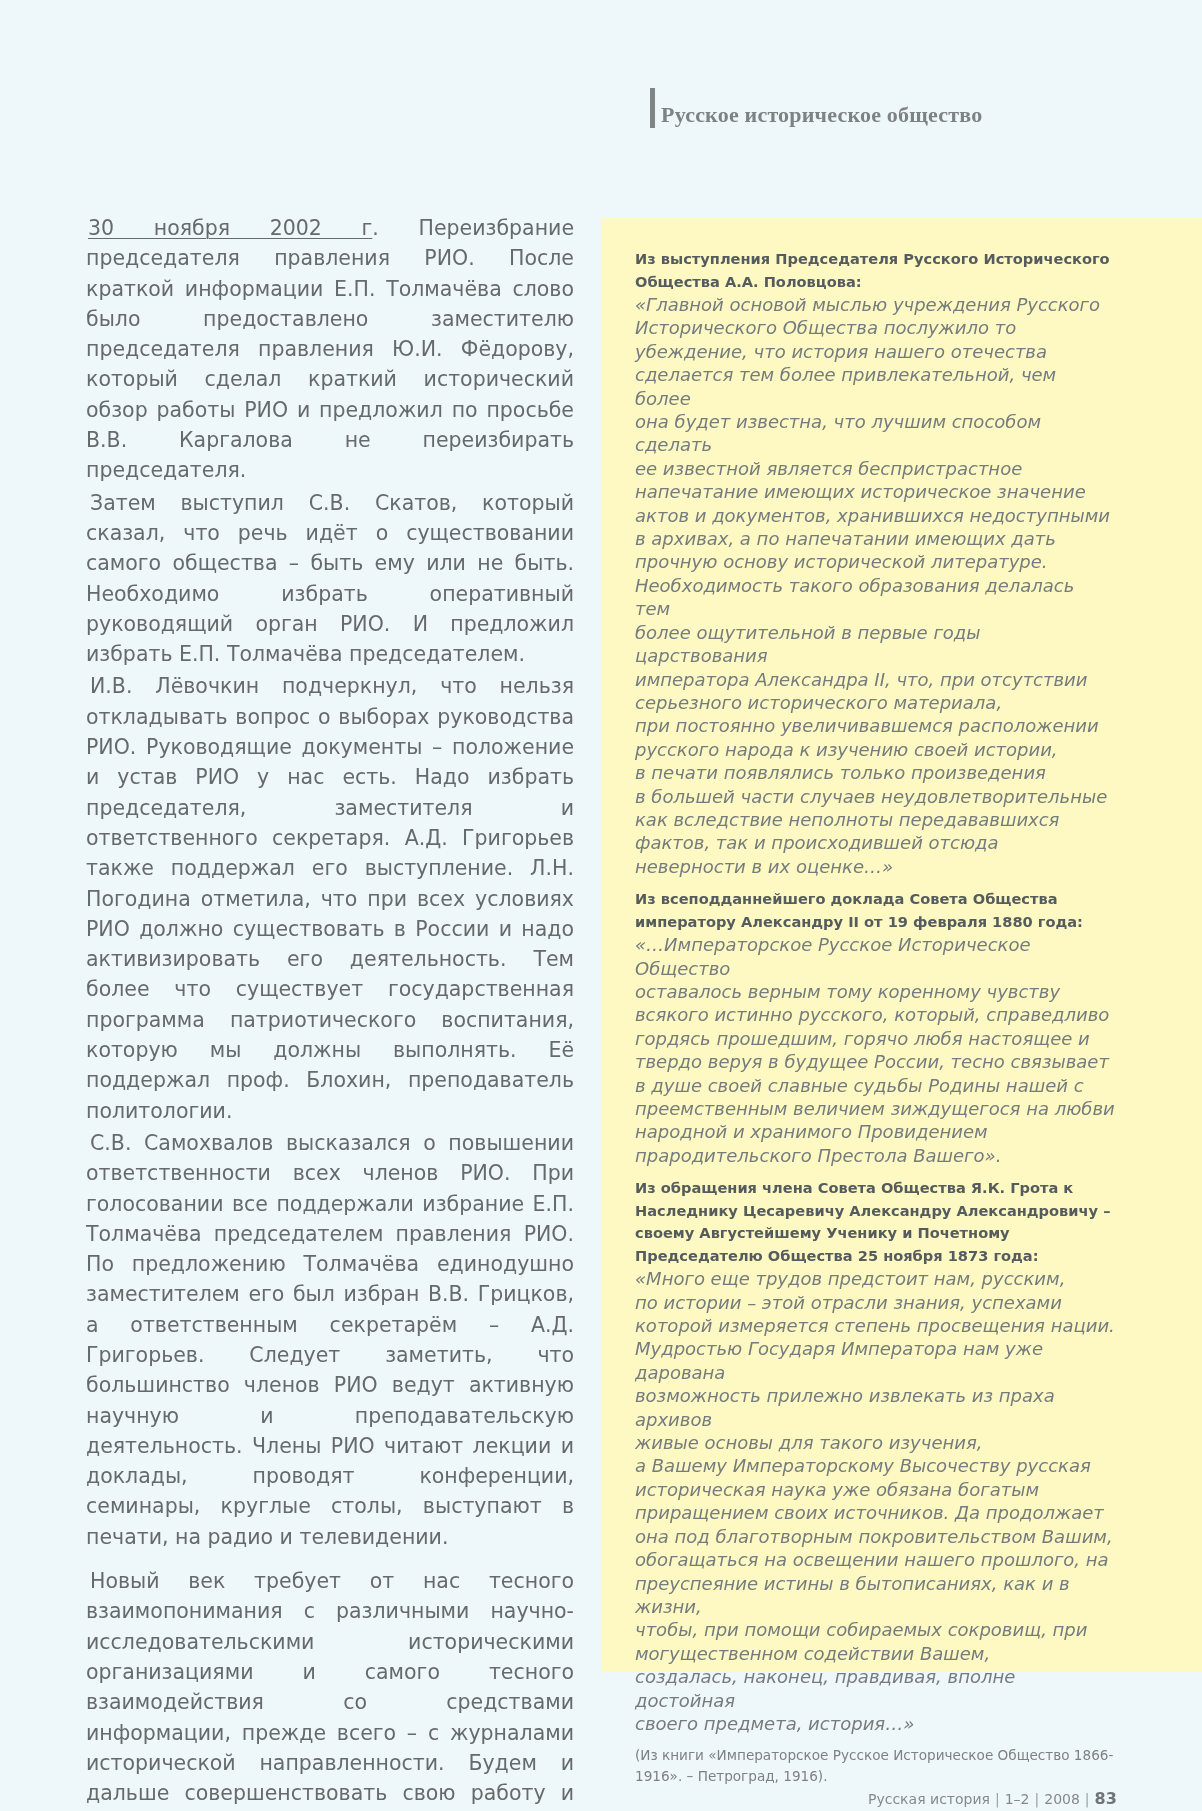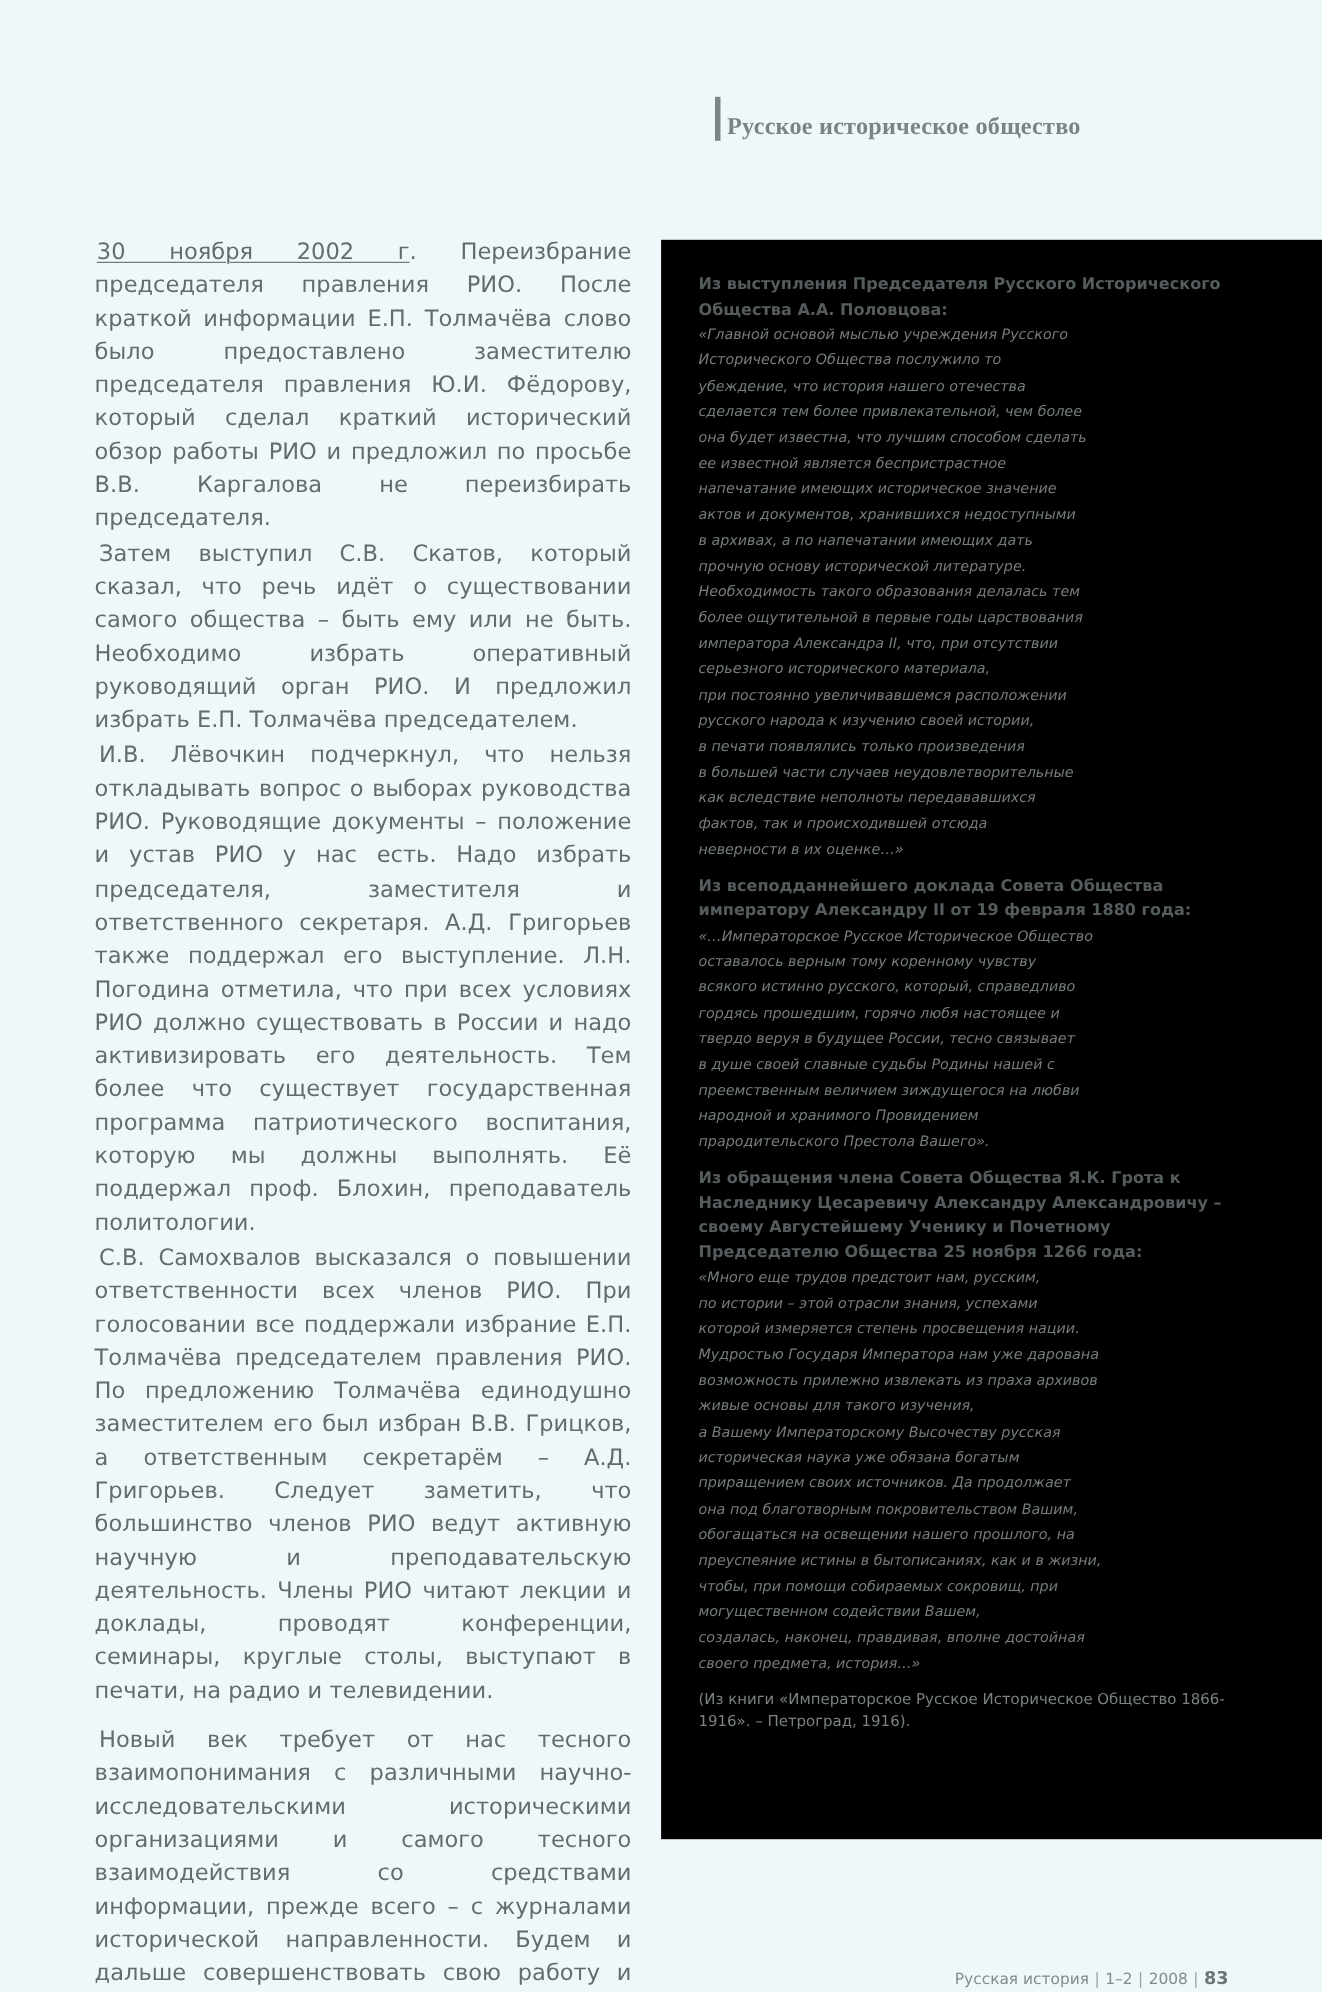--- a/index.html
+++ b/index.html
@@ -58,40 +58,40 @@
       text-decoration-thickness: 1px;
       text-underline-offset: 3px;
     }
 
     .sidebar {
       position: absolute;
       left: 601px;
       top: 218px;
       width: 601px;
       height: 1454px;
-      background: #000000;
+      background: #fef9c3;
     }
     .sidebar-inner {
       position: absolute;
       left: 34px;
       top: 30px;
       width: 480px;
       font-family: "DejaVu Sans", sans-serif;
       color: #6a7173;
     }
     .quote-block { margin-bottom: 10px; }
     .quote-heading {
       font-weight: bold;
       font-size: 14.6px;
       line-height: 22.5px;
       color: #555c5e;
     }
     .quote-text {
       font-style: italic;
-      font-size: 13px;
+      font-size: 18px;
       line-height: 23.4px;
       color: #757c7e;
       white-space: pre-line;
     }
     .source-note {
       font-size: 13.6px;
       line-height: 20.5px;
       color: #7b8284;
     }
 
@@ -161,21 +161,21 @@
 оставалось верным тому коренному чувству
 всякого истинно русского, который, справедливо
 гордясь прошедшим, горячо любя настоящее и
 твердо веруя в будущее России, тесно связывает
 в душе своей славные судьбы Родины нашей с
 преемственным величием зиждущегося на любви
 народной и хранимого Провидением
 прародительского Престола Вашего».</div>
     </div>
     <div class="quote-block">
-      <div class="quote-heading">Из обращения члена Совета Общества Я.К. Грота к Наследнику Цесаревичу Александру Александровичу – своему Августейшему Ученику и Почетному Председателю Общества 25 ноября 1266 года:</div>
+      <div class="quote-heading">Из обращения члена Совета Общества Я.К. Грота к Наследнику Цесаревичу Александру Александровичу – своему Августейшему Ученику и Почетному Председателю Общества 25 ноября 1873 года:</div>
       <div class="quote-text">«Много еще трудов предстоит нам, русским,
 по истории – этой отрасли знания, успехами
 которой измеряется степень просвещения нации.
 Мудростью Государя Императора нам уже дарована
 возможность прилежно извлекать из праха архивов
 живые основы для такого изучения,
 а Вашему Императорскому Высочеству русская
 историческая наука уже обязана богатым
 приращением своих источников. Да продолжает
 она под благотворным покровительством Вашим,

